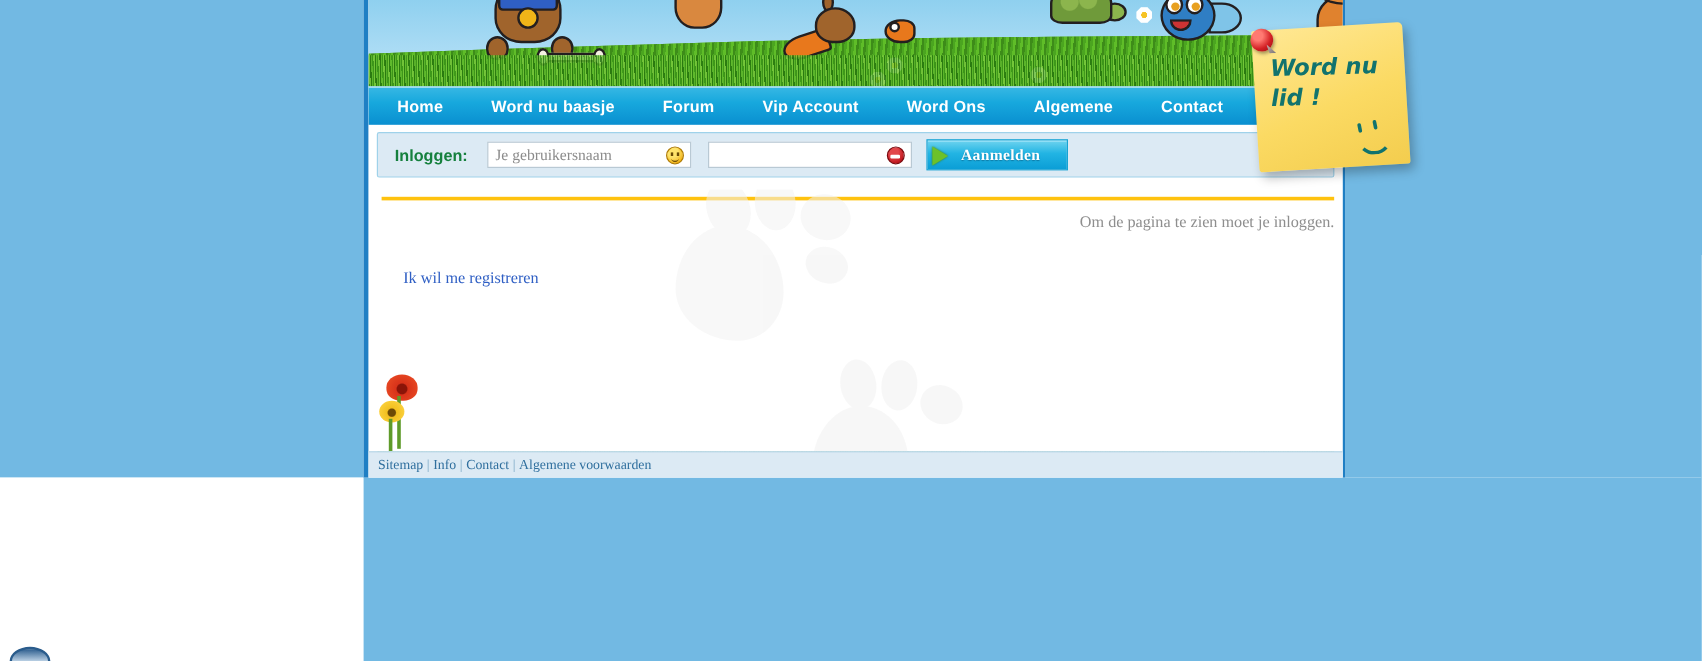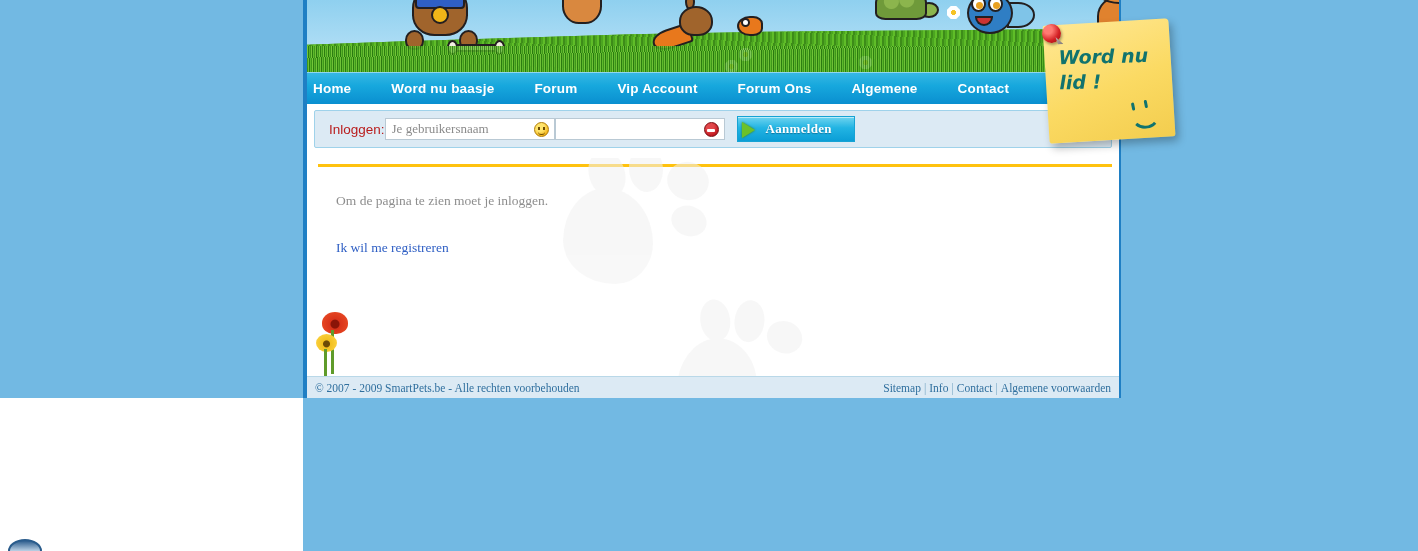--- a/index.html
+++ b/index.html
@@ -170,21 +170,21 @@
     background-image: radial-gradient(circle at 35% 38%, #9a9a9a 0 4px, transparent 5px),
                       radial-gradient(circle at 66% 62%, #9a9a9a 0 4px, transparent 5px);}
 
   
   #nav {
     position: relative;
     height: 32px;
     background: linear-gradient(#36b7e4 0%, #17a8dd 40%, #0a8fd0 100%);
     border-top: 1px solid #8fd7f0;
     display: flex; align-items: center;
-    padding-left: 6px;
+    padding-left: 24px;
   }
   #nav .nav-item {
     color: #ffffff;
     font-weight: bold;
     font-size: 13.5px;
     letter-spacing: .2px;
     margin-right: 40px;
     cursor: pointer;
     white-space: nowrap;
   }
@@ -194,36 +194,36 @@
     position: relative;
     height: 38px;
     margin: 6px 7px 0 7px;
     background: #dceaf4;
     border: 1px solid #9fd2ea;
     border-radius: 2px;
     display: flex; align-items: center;
     padding-left: 14px;
   }
   #loginbar .login-label {
-    color: #b91c1c; font-weight: normal; font-size: 13.5px; margin-right: 0;
+    color: #15803d; font-weight: bold; font-size: 13.5px; margin-right: 16px;
   }
   .field-wrap {
     position: relative;
     height: 22px; background: #ffffff;
     border: 1px solid #b9c9d4;
     display: flex; align-items: center;
   }
   .field-wrap input {
     border: 0; outline: 0; height: 20px; width: 100%;
     background: transparent;
     font-family: "Liberation Serif", serif;
     font-size: 13px; color: #555; padding: 0 26px 0 6px;
   }
   .field-wrap input::placeholder { color: #8b8b8b; }
-  #user-field { width: 170px; }
+  #user-field { width: 170px; margin-right: 14px; }
   #pass-field { width: 170px; margin-right: 12px; }
   .smiley-icon {
     position:absolute; right:5px; top:3px; width:15px; height:15px;
     border-radius:50%;
     background: radial-gradient(circle at 38% 32%, #ffe46b 0 35%, #f3b417 75%, #c98a08 100%);
     border:1px solid #b07c05;
   }
   .smiley-icon::before{content:''; position:absolute; left:3px; top:4px; width:2px;height:3px;
     background:#6b4c04; box-shadow:5px 0 0 #6b4c04;}
   .smiley-icon::after{content:''; position:absolute; left:3px; top:8px; width:7px;height:3px;
@@ -291,21 +291,21 @@
   .title-rule {
     margin: 6px 0 0 4px;
     height: 3px; background:#ffc20e; width: 794px;
   }
   .body-text {
     font-family: "Liberation Serif", serif;
     color: #8e8e8e;
     font-size: 13.5px;
     margin-left: 22px;
   }
-  #line1 { margin-top: 26px; }
+  #line1 { margin-top: 10px; text-align: right; }
   #line2 { margin-top: 24px; }
   .link-list { margin-top: 30px; margin-left: 22px; }
   .link-list a {
     display:block;
     font-family: "Liberation Serif", serif;
     color:#2f5fc4; font-size:13.5px; text-decoration:none;
     line-height: 17px;
   }
 
   .flowers { position:absolute; left:2px; bottom:0; width:46px; height:78px; }
@@ -473,21 +473,21 @@
     <div class="daisy" style="left:640px; top:6px;"></div>
 
     <div class="grass-tufts"></div>
   </div>
 
   <div id="nav">
     <div class="nav-item">Home</div>
     <div class="nav-item">Word nu baasje</div>
     <div class="nav-item">Forum</div>
     <div class="nav-item">Vip Account</div>
-    <div class="nav-item">Forum Ons</div>
+    <div class="nav-item">Word Ons</div>
     <div class="nav-item">Algemene</div>
     <div class="nav-item">Contact</div>
   </div>
 
   <div id="loginbar">
     <span class="login-label">Inloggen:</span>
 
     <div class="field-wrap" id="user-field">
       <input type="text" placeholder="Je gebruikersnaam" style="">
       <span class="smiley-icon"></span>
@@ -530,21 +530,20 @@
     </div>
 
     <div class="flowers">
       <div class="flower-red"></div>
       <div class="flower-yellow"></div>
     </div>
     <div class="grass-strip"></div>
   </div>
 
   <div id="footer">
-    <span class="f-left">© 2007 - 2009 SmartPets.be - Alle rechten voorbehouden</span>
     <span class="f-right">
       <a href="#">Sitemap</a><span class="f-sep">|</span><a href="#">Info</a><span class="f-sep">|</span><a href="#">Contact</a><span class="f-sep">|</span><a href="#">Algemene voorwaarden</a>
     </span>
   </div>
 
 </div>
 
 <div id="sticky">
   <div class="note-text">Word nu
 lid !</div>

